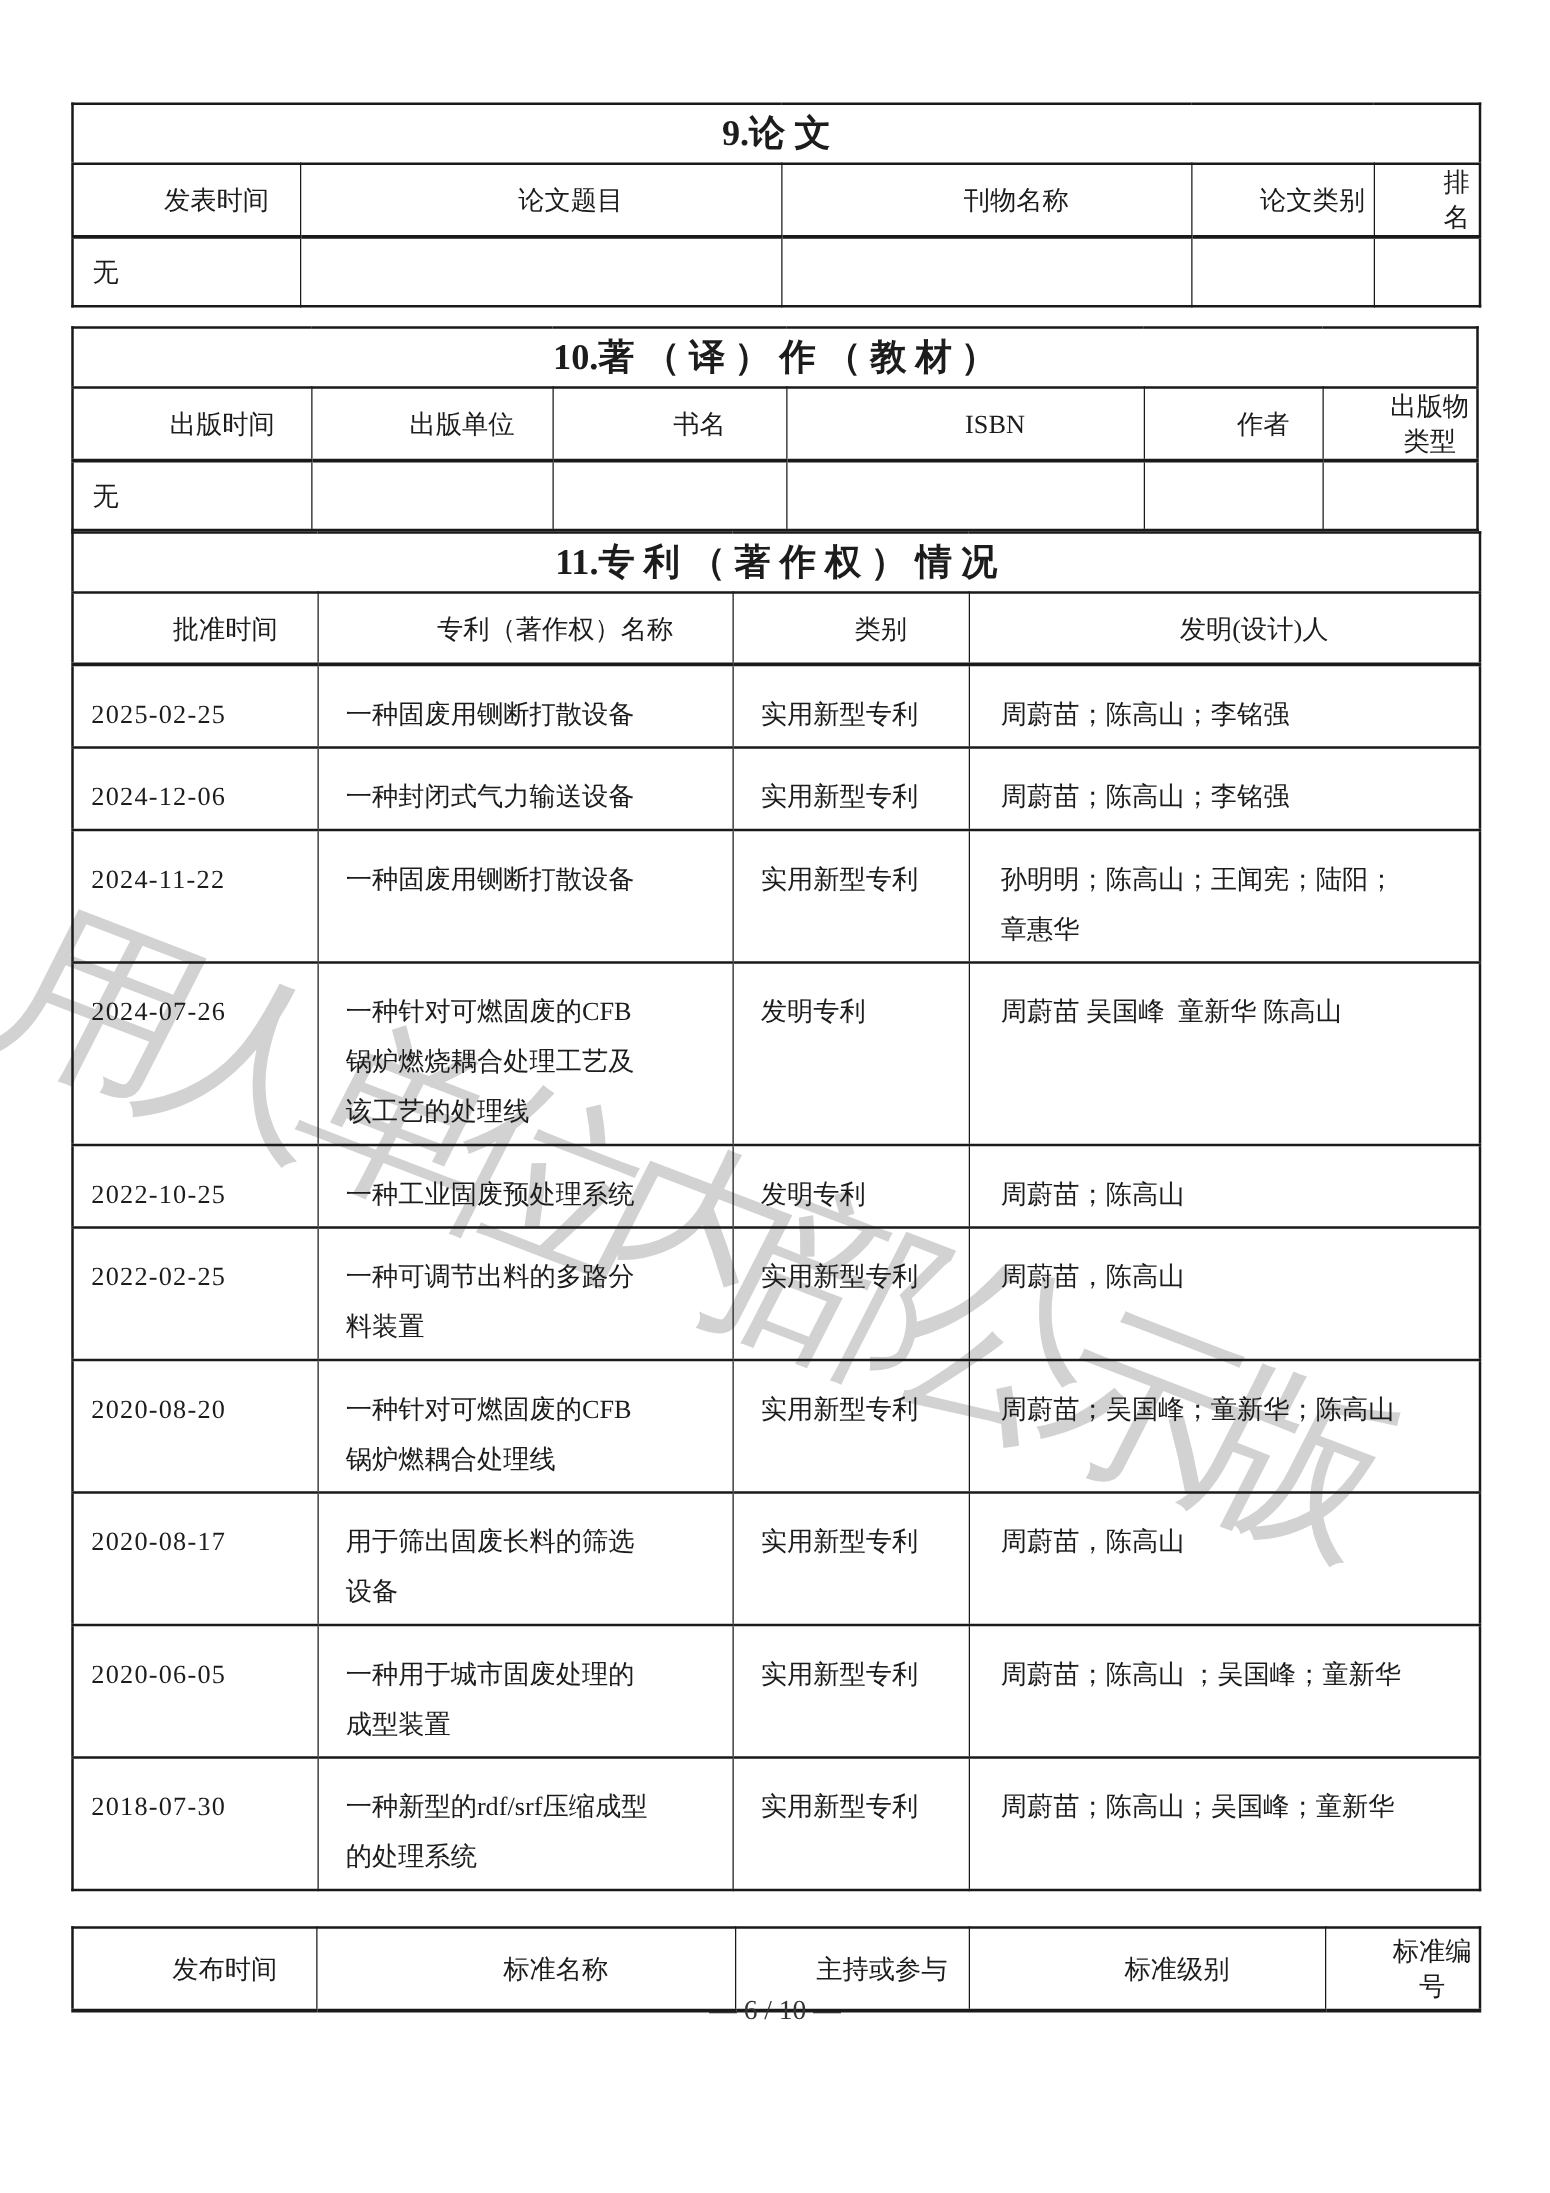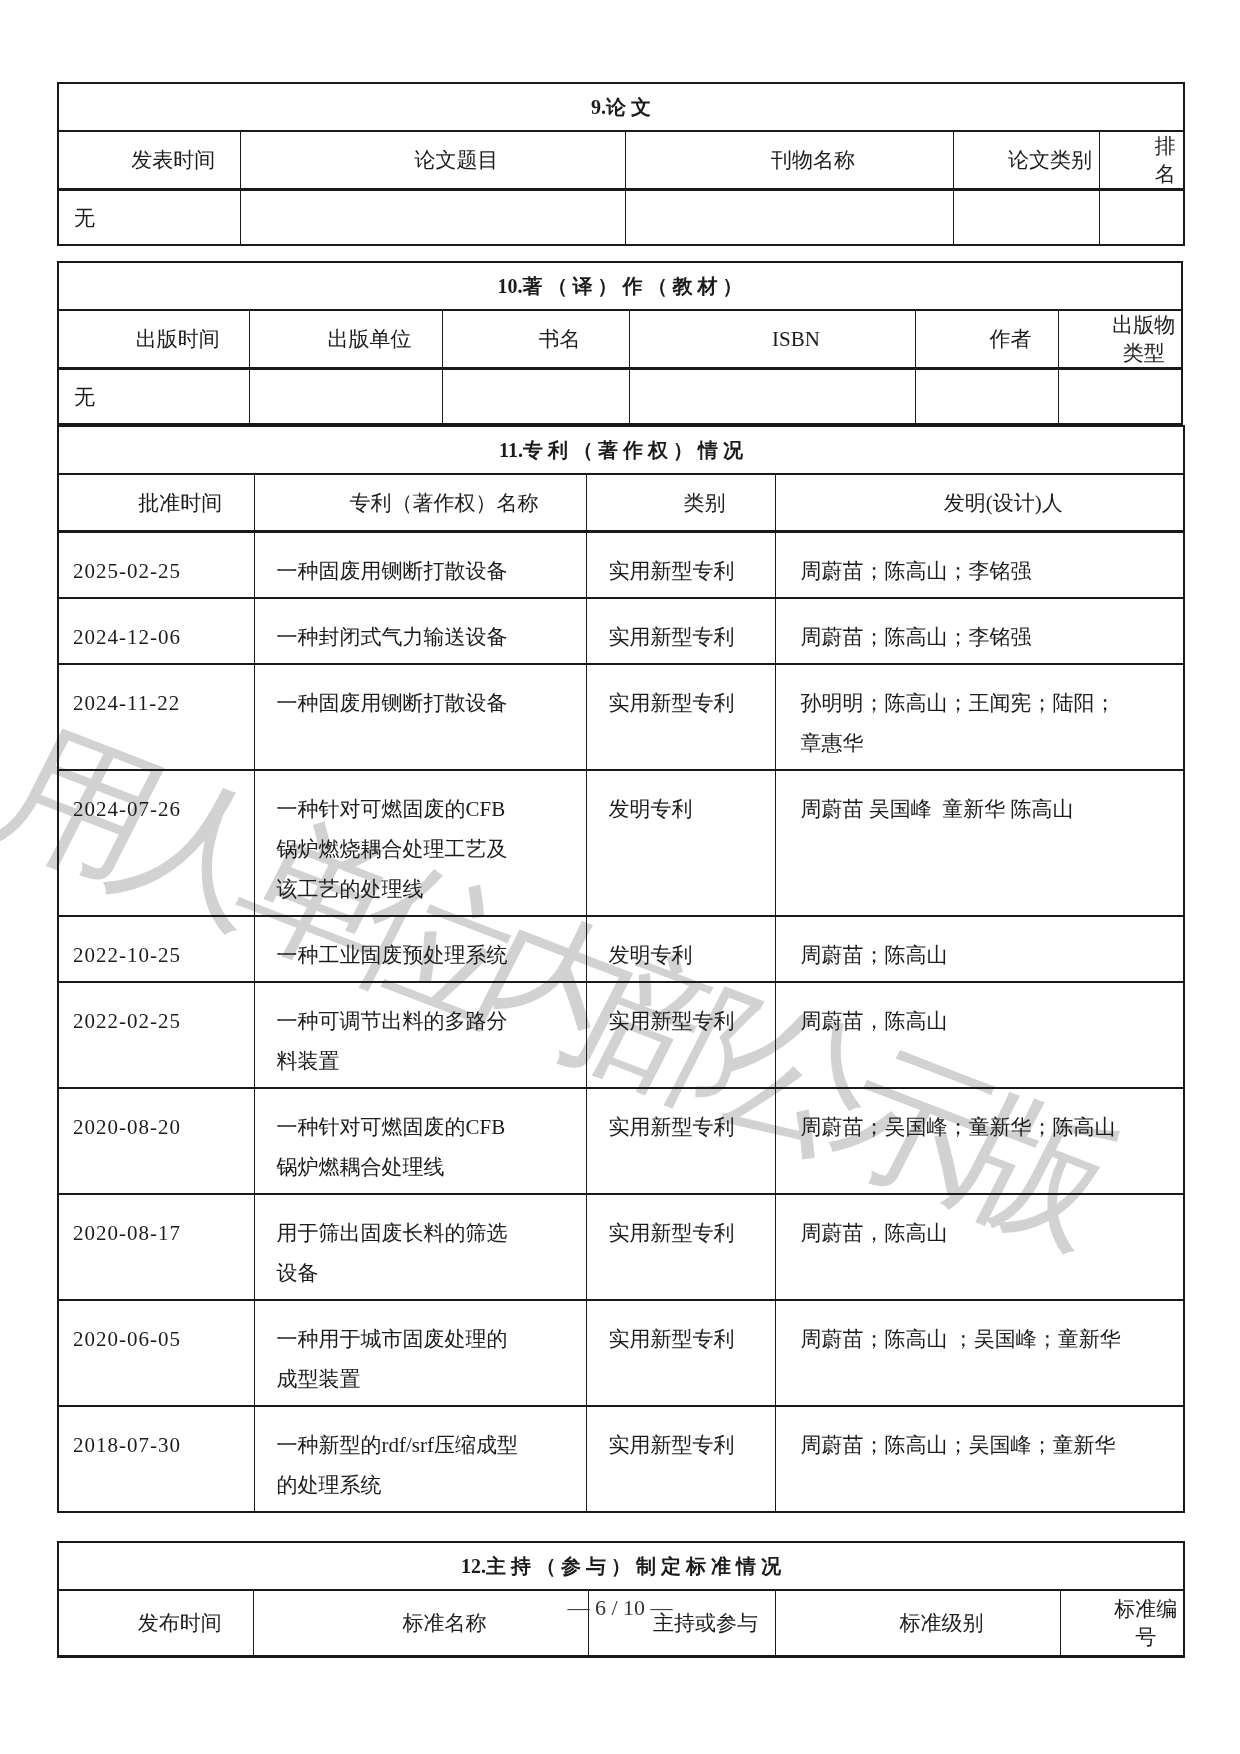--- a/index.html
+++ b/index.html
@@ -39,21 +39,21 @@
     font-size:21px;
     font-weight:normal;
     padding:0;
     overflow:hidden;
     background:transparent;
   }
   .title-row td{
     height:46px;
     text-align:center;
     font-weight:bold;
-    font-size:20px;
+    font-size:29px;
     border-bottom:2px solid #1a1a1a;
   }
   .header-row td{
     height:55px;
     text-align:center;
     vertical-align:middle;
     border-bottom:3px solid #1a1a1a;
     padding-left:48px;
   }
   .data-row td{
@@ -244,23 +244,20 @@
 
     <table class="standards t-gap-mid">
       <colgroup>
           <col style="width:195px">
           <col style="width:335px">
           <col style="width:187px">
           <col style="width:285px">
           <col style="width:124px">
         </colgroup>
       <tbody>
-          <tr class="title-row">
-        <td colspan="5">12.主 持 （ 参 与 ） 制 定 标 准 情 况</td>
-      </tr>
       <tr class="header-row">
         <td>发布时间</td>
         <td>标准名称</td>
         <td>主持或参与</td>
         <td>标准级别</td>
         <td>标准编号</td>
       </tr>
     </tbody>
       </table>
 

